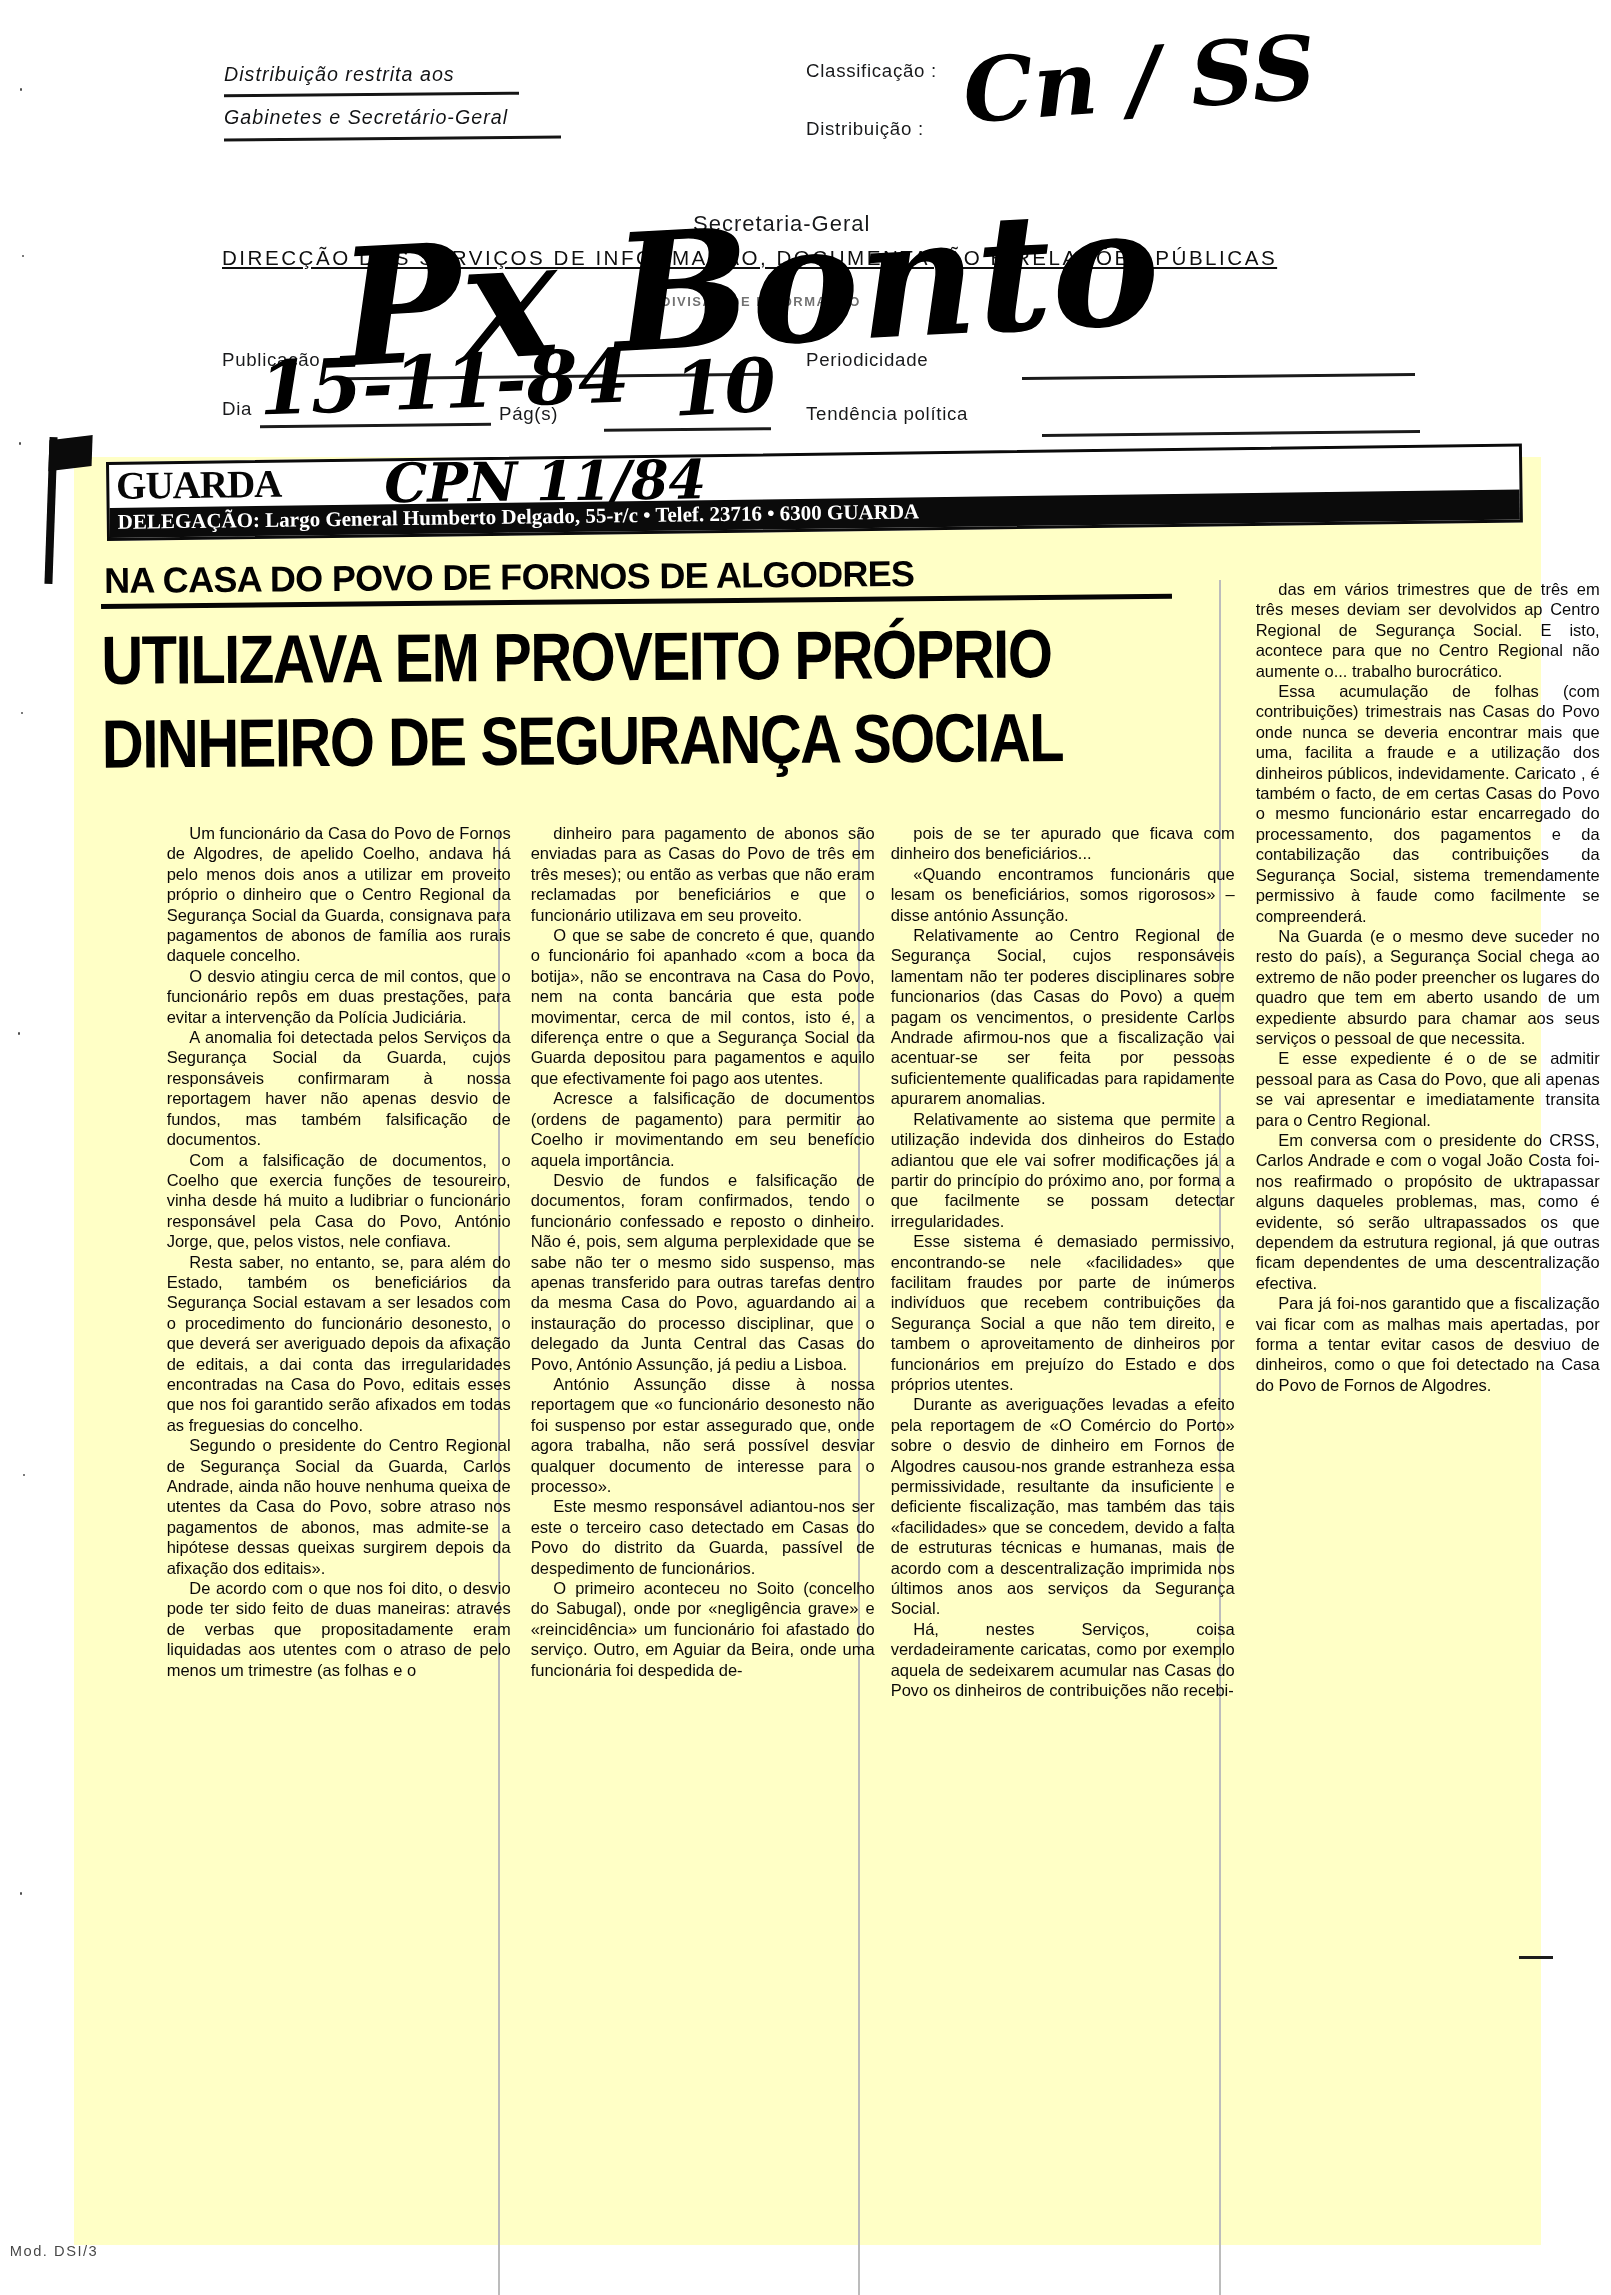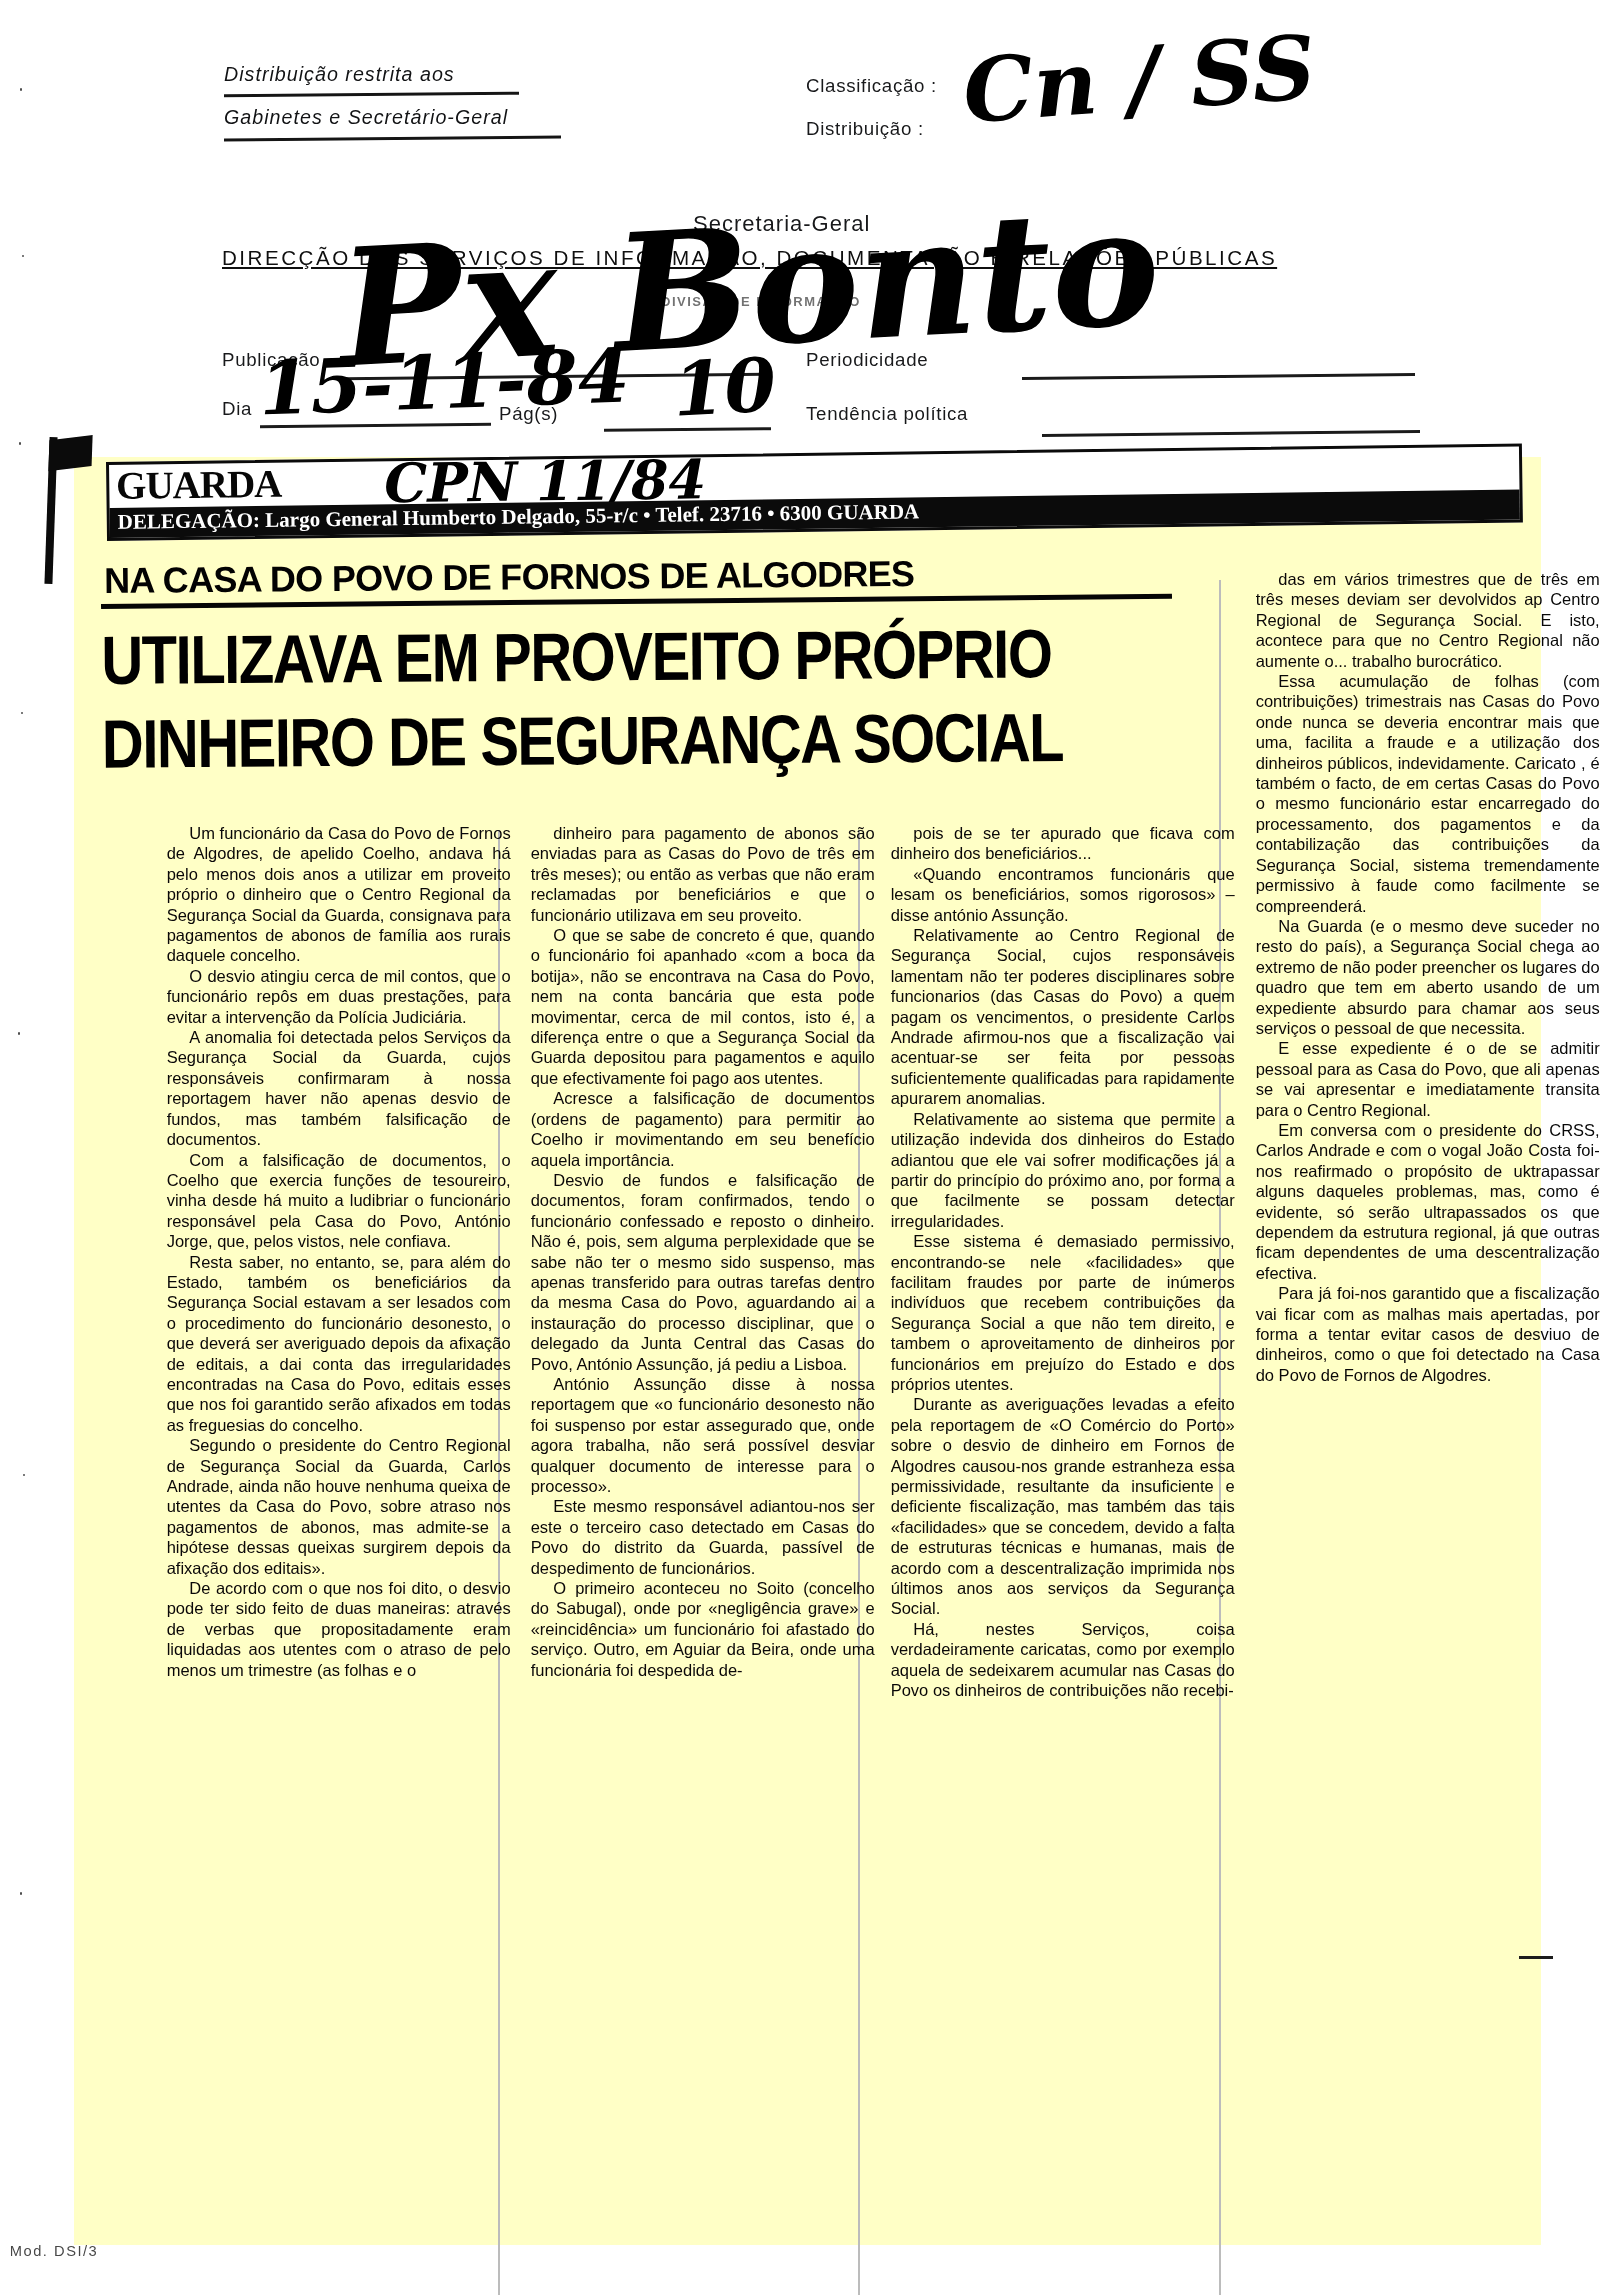--- a/index.html
+++ b/index.html
@@ -183,21 +183,21 @@
     font-size:16.5px;
     line-height:20.4px;
     text-align:justify;
     color:#0e0e0e;
     width:344px;
   }
   .col p { margin:0; text-indent:22.6px; }
   .col.c1 { left:73px;  top:366px; }
   .col.c2 { left:437px;  top:366px; }
   .col.c3 { left:797px; top:366px; }
-  .col.c4 { left:1162px; top:112px; }
+  .col.c4 { left:1162px; top:122px; }
 
   .col-rule {
     position:absolute;
     width:1.5px; background:#b9b9b9;
     top:373px; height:1710px;
   }
 
   .right-dash {
     position:absolute; left:1445px; top:1499px;
     width:34px; height:2.5px; background:#222;
@@ -219,21 +219,21 @@
 <div id="page">
 
   <div class="form-header">
 
     <div class="fh-italic" style="left:224px; top:63px;">Distribuição restrita aos</div>
     <div class="fh-rule" style="left:224px; top:93px; width:295px; transform:rotate(-0.5deg);"></div>
 
     <div class="fh-italic" style="left:224px; top:106px;">Gabinetes e Secretário-Geral</div>
     <div class="fh-rule" style="left:224px; top:137px; width:337px; transform:rotate(-0.5deg);"></div>
 
-    <div class="fh-label" style="left:806px; top:75px;">Classificação :</div>
+    <div class="fh-label" style="left:806px; top:60px;">Classificação :</div>
     <div class="fh-label" style="left:806px; top:118px;">Distribuição :</div>
 
     <div class="hand" style="left:963px; top:27px; font-size:88px; transform:rotate(-4deg);">Cn / SS</div>
 
 
     <div class="fh-sub" style="left:693px; top:211px;">Secretaria-Geral</div>
 
     <div class="fh-dept" style="left:222px; top:246px;">DIRECÇÃO DOS SERVIÇOS DE INFORMAÇÃO, DOCUMENTAÇÃO E RELAÇÕES PÚBLICAS</div>
 
     <div class="fh-div" style="left:661px; top:294px;">DIVISÃO DE INFORMAÇÃO</div>

